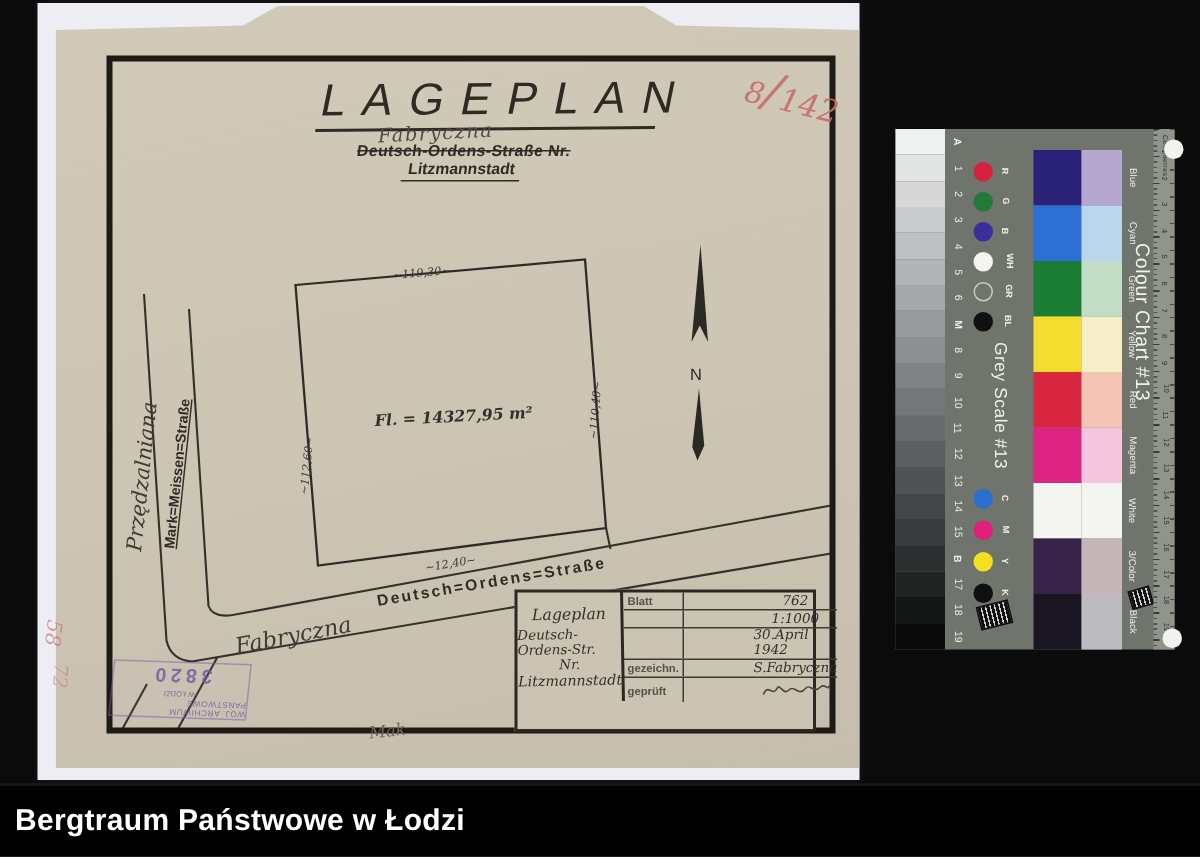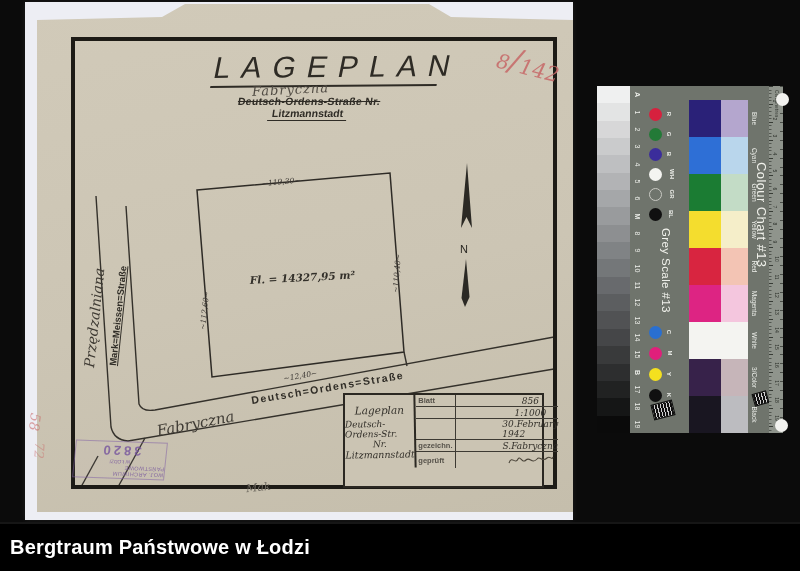--- a/index.html
+++ b/index.html
@@ -163,29 +163,29 @@
     <div class="tb-body">
       <div class="tb-subject">
         <div class="s0">Lageplan</div>
         <div class="s1">Deutsch-Ordens-Str.</div>
         <div class="s2">Nr.</div>
         <div class="s3">Litzmannstadt</div>
       </div>
       <div class="tb-grid">
         <div class="tb-row">
           <div class="tb-lab">Blatt</div>
-          <div class="tb-val">856</div>
+          <div class="tb-val">762</div>
         </div>
         <div class="tb-row">
           <div class="tb-lab"></div>
           <div class="tb-val">1:1000</div>
         </div>
         <div class="tb-row">
           <div class="tb-lab"></div>
-          <div class="tb-val">30.February 1942</div>
+          <div class="tb-val">30.April 1942</div>
         </div>
         <div class="tb-row">
           <div class="tb-lab">gezeichn.</div>
           <div class="tb-val">S.Fabryczna</div>
         </div>
         <div class="tb-row">
           <div class="tb-lab">geprüft</div>
           <div class="tb-val">
             <svg width="48" height="16">
               <path d="M3,11 C6,3 9,13 12,7 C14,3 16,12 20,8 C24,4 26,13 31,7 C34,3 36,11 41,6 C44,3 46,9 47,5" stroke="#4a4439" fill="none" stroke-width="1.1"></path>

